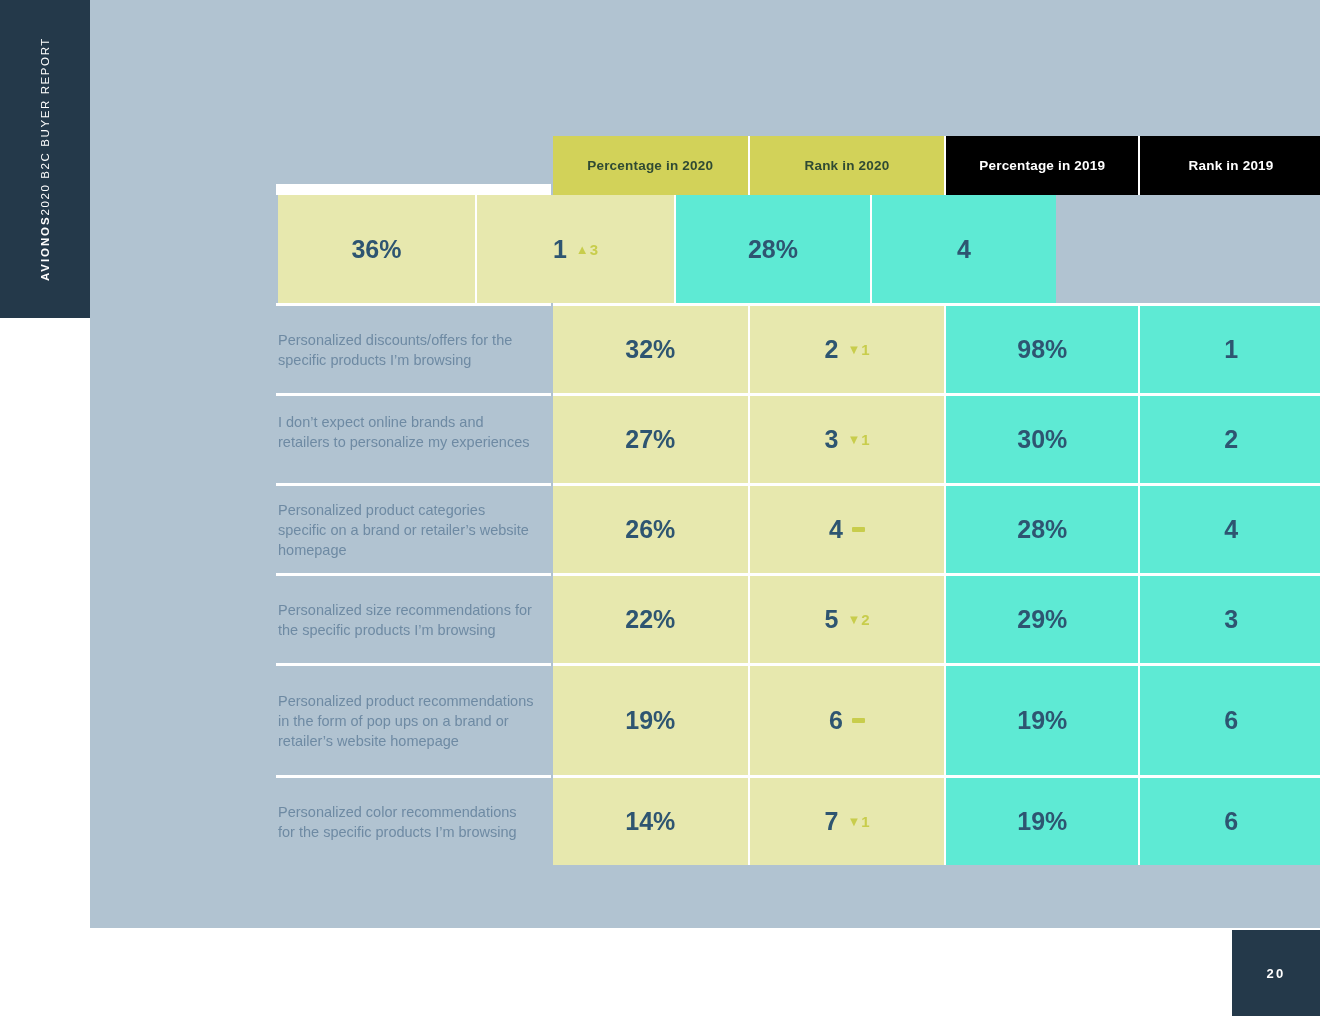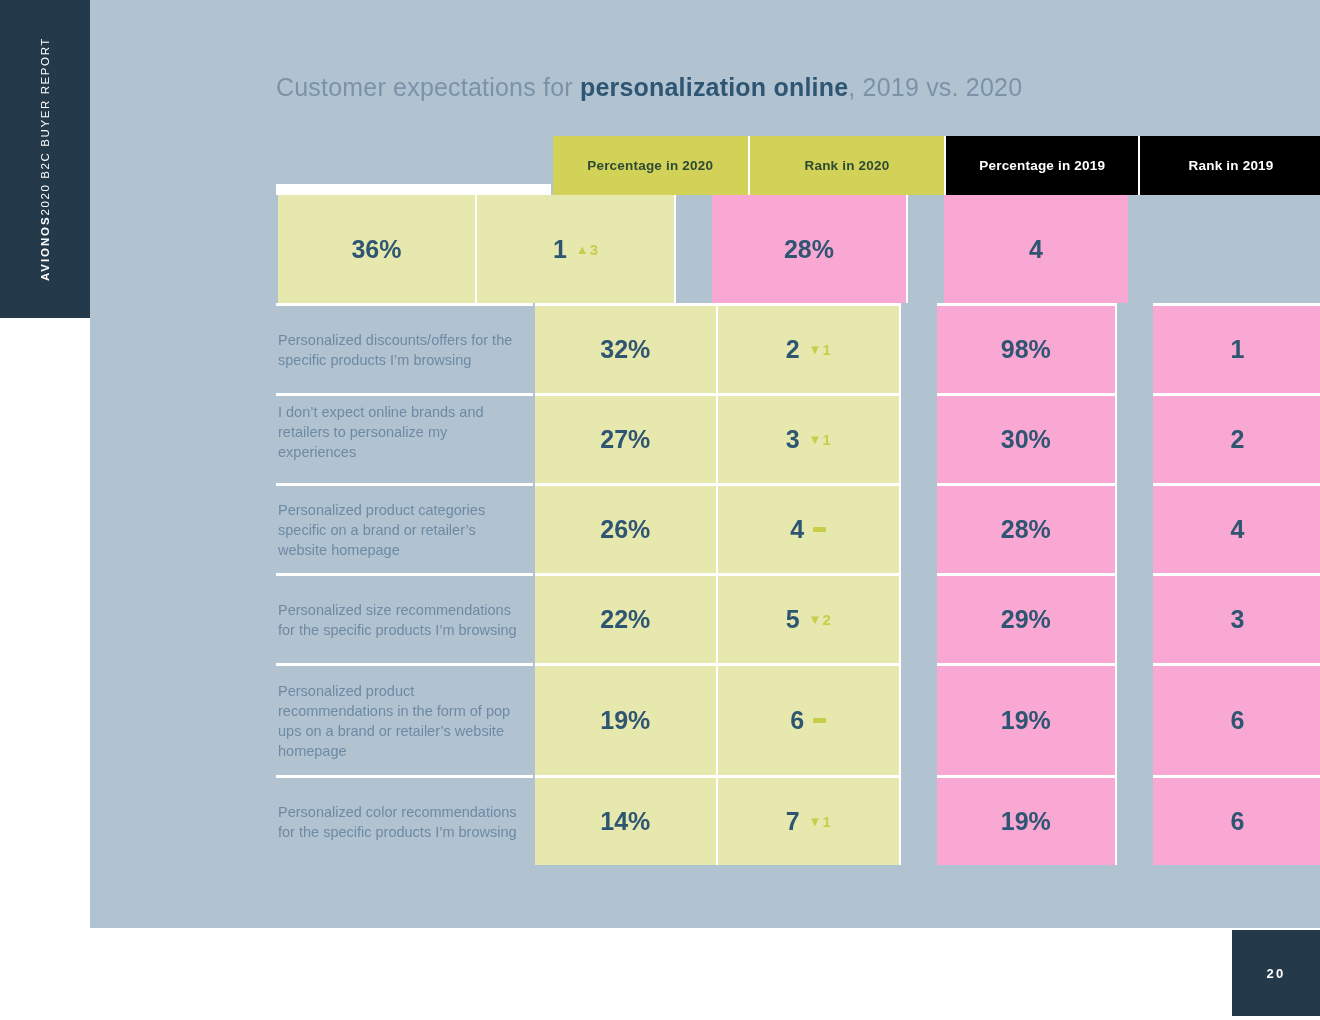--- a/index.html
+++ b/index.html
@@ -123,21 +123,21 @@
     font-weight: normal;
     line-height: 20px;
     align-items: center;
     justify-content: flex-start;
     padding: 0 14px 0 2px;
     border-top: 3px solid #ffffff;
   }
   .cell-label.first { border-top: 0; }
   .cell-yellow { background: #e7e8ae; border-top: 3px solid #ffffff; }
   .cell-yellow.first { border-top: 0; }
-  .cell-blue { background: #f9a8d4; border-top: 3px solid #ffffff; margin-left: 36px; }
+  .cell-blue { background: #5eead4; border-top: 3px solid #ffffff; }
   .cell-blue.first { border-top: 0; }
 
   .rankwrap { display: flex; align-items: center; gap: 9px; }
   .rank-num { color: #2e5571; font-size: 25px; font-weight: bold; }
   .delta {
     color: #c8cd4c;
     font-size: 15px;
     font-weight: bold;
     display: flex;
     align-items: center;
@@ -158,23 +158,20 @@
 
   <div id="sidebar">
     <div id="sidebar-label">
       <span class="brand">AVIONOS</span>
         <span class="rest"> 2020 B2C BUYER REPORT</span>
     </div>
   </div>
 
   <div id="panel">
 
-    <div id="title">
-      <span>Customer expectations for </span><span class="hl">personalization online</span><span>, 2019 vs. 2020</span>
-    </div>
 
     <div id="table">
       <div class="row hrow">
         <div class="hcell c-label h-label">Customer expectations</div>
         <div class="gap-b"></div>
         <div class="hcell c-p20 h-yellow">Percentage in 2020</div>
         <div class="gap-w"></div>
         <div class="hcell c-r20 h-yellow">Rank in 2020</div>
         <div class="gap-w"></div>
         <div class="hcell c-p19 h-navy">Percentage in 2019</div>

